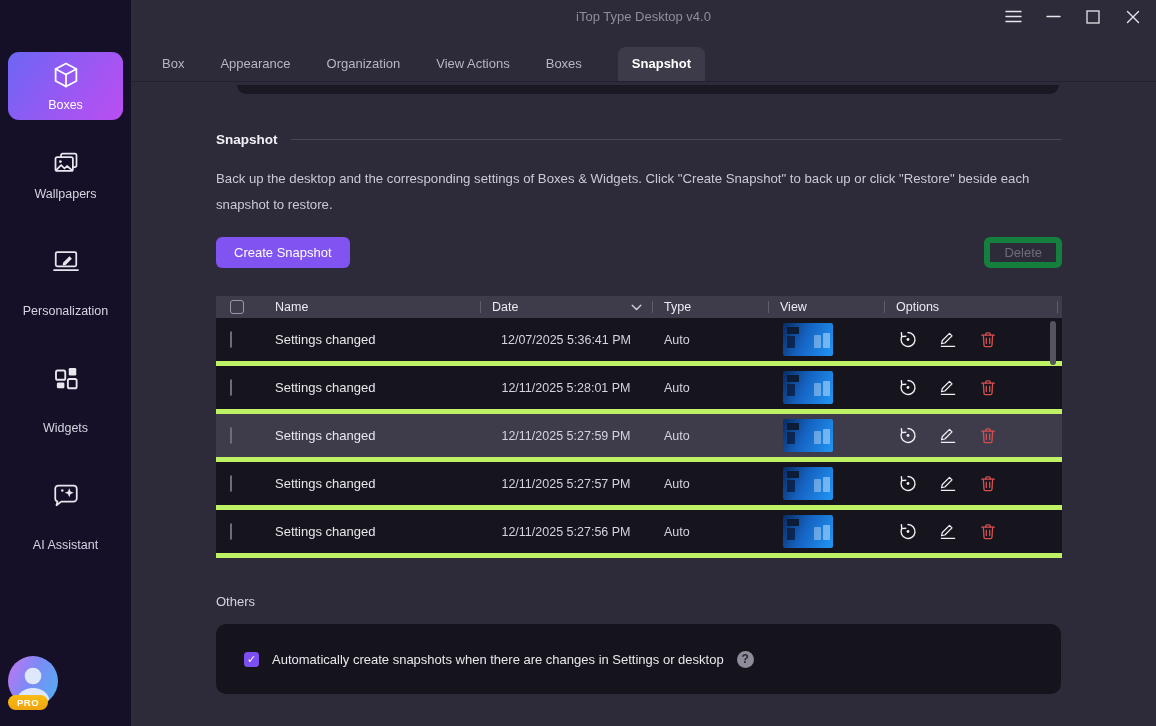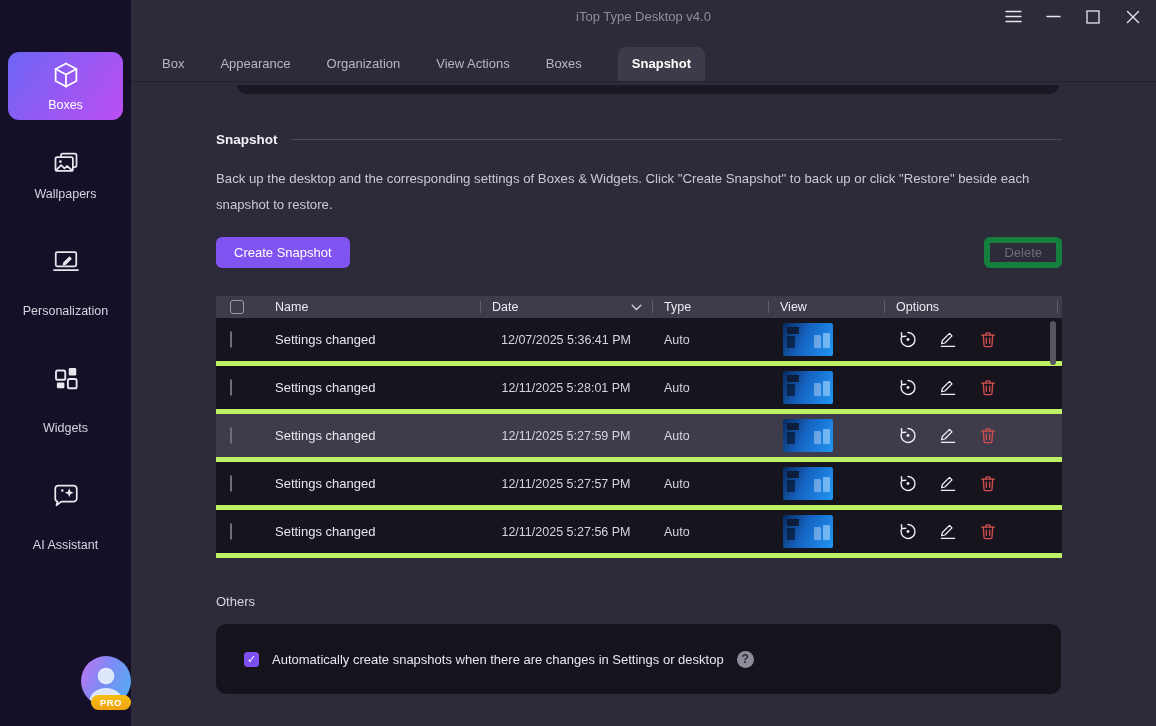--- a/index.html
+++ b/index.html
@@ -14,22 +14,22 @@
   
   .sidebar { width:131px; background:#151027; position:relative; flex-shrink:0;
              display:flex; flex-direction:column; align-items:center; padding-top:52px; }
   .nav-item { width:115px; display:flex; flex-direction:column; align-items:center;
               gap:8px; color:#d6d4e0; font-size:12.5px; cursor:pointer; padding:6px 0; }
   .nav-item svg { display:block; }
   .nav-item.active { background:linear-gradient(125deg,#6c66f4 0%,#9a58f3 55%,#bb4ef2 100%);
               border-radius:11px; height:68px; justify-content:center; color:#fff; padding:16px; }
   .nav-item + .nav-item { margin-top:23px; }
   .nav-item.sp { margin-top:33px;gap:28px; }
-  .avatar-wrap { position:absolute; bottom:16px; left:0; width:131px;
-                 display:flex; flex-direction:column; align-items:flex-end; }
+  .avatar-wrap { position:absolute; bottom:16px; left:8px; width:131px;
+                 display:flex; flex-direction:column; align-items:flex-start; }
   .avatar { width:50px; height:50px; border-radius:50%; overflow:hidden;
             background:linear-gradient(115deg,#c473f2 0%,#7e8af5 45%,#4fb0f2 100%);
             position:relative; cursor:pointer; }
   .avatar svg { position:absolute; left:0; top:0; }
   .pro-badge { margin-top:-11px; z-index:2; background:linear-gradient(180deg,#f7bd14,#f0a40e);
                color:#fff; font-size:9.5px; font-weight:bold; letter-spacing:.5px;
                padding:2px 9px; border-radius:9px; }
 
   
   .main { flex:1; display:flex; flex-direction:column; min-width:0; }

